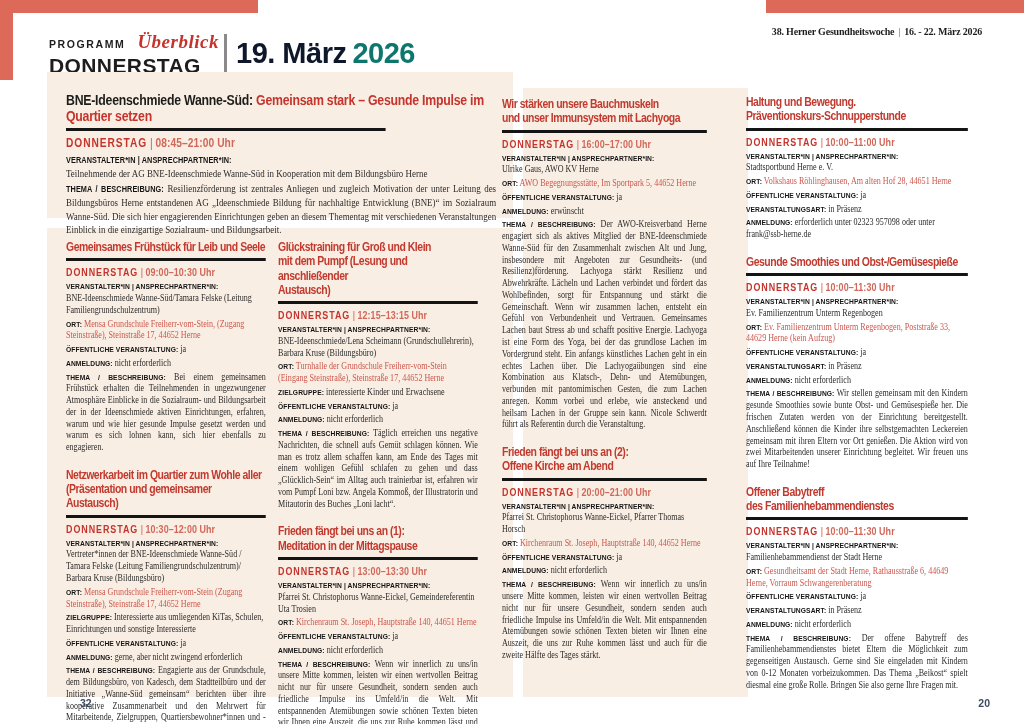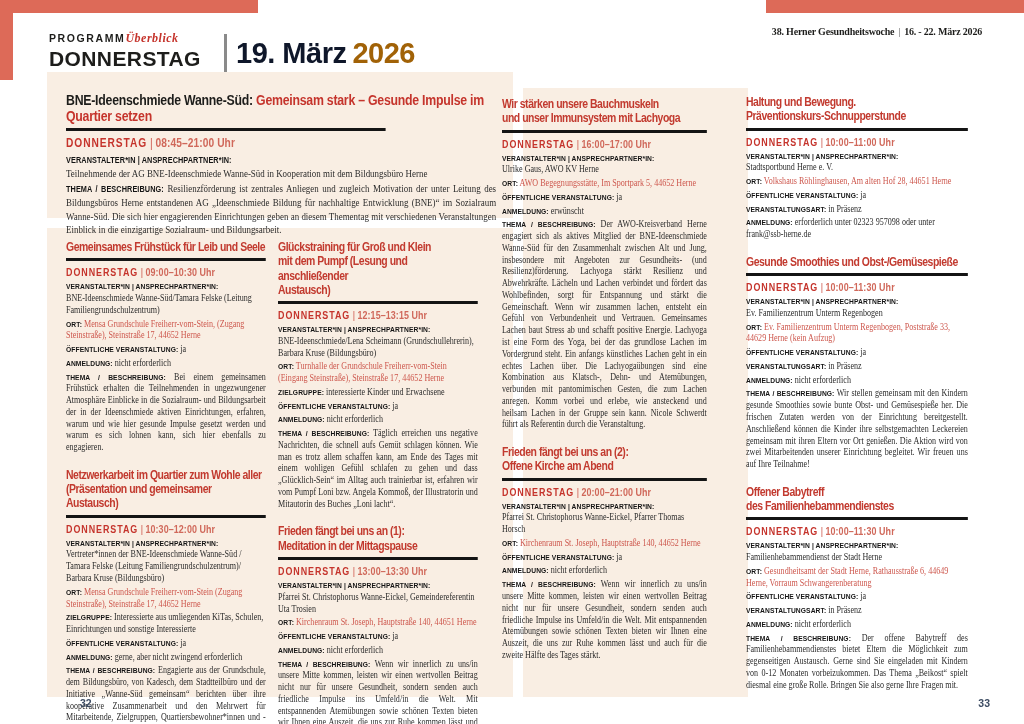--- a/index.html
+++ b/index.html
@@ -15,28 +15,28 @@
   
   .week-line { position:absolute; top:26px; right:42px; font-family:Liberation Serif, serif;
                font-weight:bold; font-size:10px; color:#1d1d1b; letter-spacing:-0.2px; }
   .week-line .sep { font-weight:normal; color:#555; padding:0 4px; }
 
   
   .masthead { position:absolute; left:49px; top:31px; }
   .kicker { font-family:"Liberation Sans",sans-serif; font-weight:bold; font-size:10.5px;
             letter-spacing:1.6px; color:#1d1d1b; }
   .kicker .accent { font-family:"Liberation Serif",serif; font-style:italic; font-weight:bold;
-                    font-size:12px; color:#c5342c; letter-spacing:0.5px; margin-left:0; }
+                    font-size:19px; color:#c5342c; letter-spacing:0.5px; margin-left:12px; }
   .day-title { font-family:"Liberation Sans",sans-serif; font-weight:bold; font-size:21px;
                letter-spacing:0.4px; color:#1d1d1b; line-height:1; margin-top:2px; }
   .mast-divider { position:absolute; left:224px; top:34px; width:2.5px; height:38px; background:#8a8a8a; }
   .mast-date { position:absolute; left:236px; top:34px; font-family:"Liberation Sans",sans-serif;
                font-weight:bold; font-size:29px; line-height:38px; letter-spacing:-0.5px; }
   .mast-date .d-red { color:#0f172a; }
-  .mast-date .d-year { color:#a16207; margin-left:6px; }
+  .mast-date .d-year { color:#0f766e; margin-left:6px; }
   .mast-bar { position:absolute; left:47px; top:72px; width:290px; height:11px; background:#141414; }
 
   
   .panel { position:absolute; background:#f9eee3; }
   .panel-featured { left:47px; top:72px; width:466px; height:146px; }
   .panel-left { left:47px; top:228px; width:466px; height:469px; }
   .panel-right { left:523px; top:88px; width:225px; height:609px; }
 
   
   .featured-content { position:absolute; left:66px; top:92px; width:506px;
@@ -272,13 +272,13 @@
           <p class="row"><span class="lbl">ÖFFENTLICHE VERANSTALTUNG:</span><span class="val"> ja</span></p>
           <p class="row"><span class="lbl">VERANSTALTUNGSART:</span><span class="val"> in Präsenz</span></p>
           <p class="row"><span class="lbl">ANMELDUNG:</span><span class="val"> nicht erforderlich</span></p>
           <p class="row justify"><span class="lbl">THEMA / BESCHREIBUNG:</span><span class="val"> Der offene Babytreff des Familienhebammendienstes bietet Eltern die Möglichkeit zum gegenseitigen Austausch. Gerne sind Sie eingeladen mit Kindern von 0-12 Monaten vorbeizukommen. Das Thema „Beikost“ spielt diesmal eine große Rolle. Bringen Sie also gerne Ihre Fragen mit.</span></p>
         </div>
   </div>
     </div>
   </div>
 
 <div class="pagenum left">32</div>
-<div class="pagenum right">33</div>
+<div class="pagenum right">20</div>
 
 </body></html>

